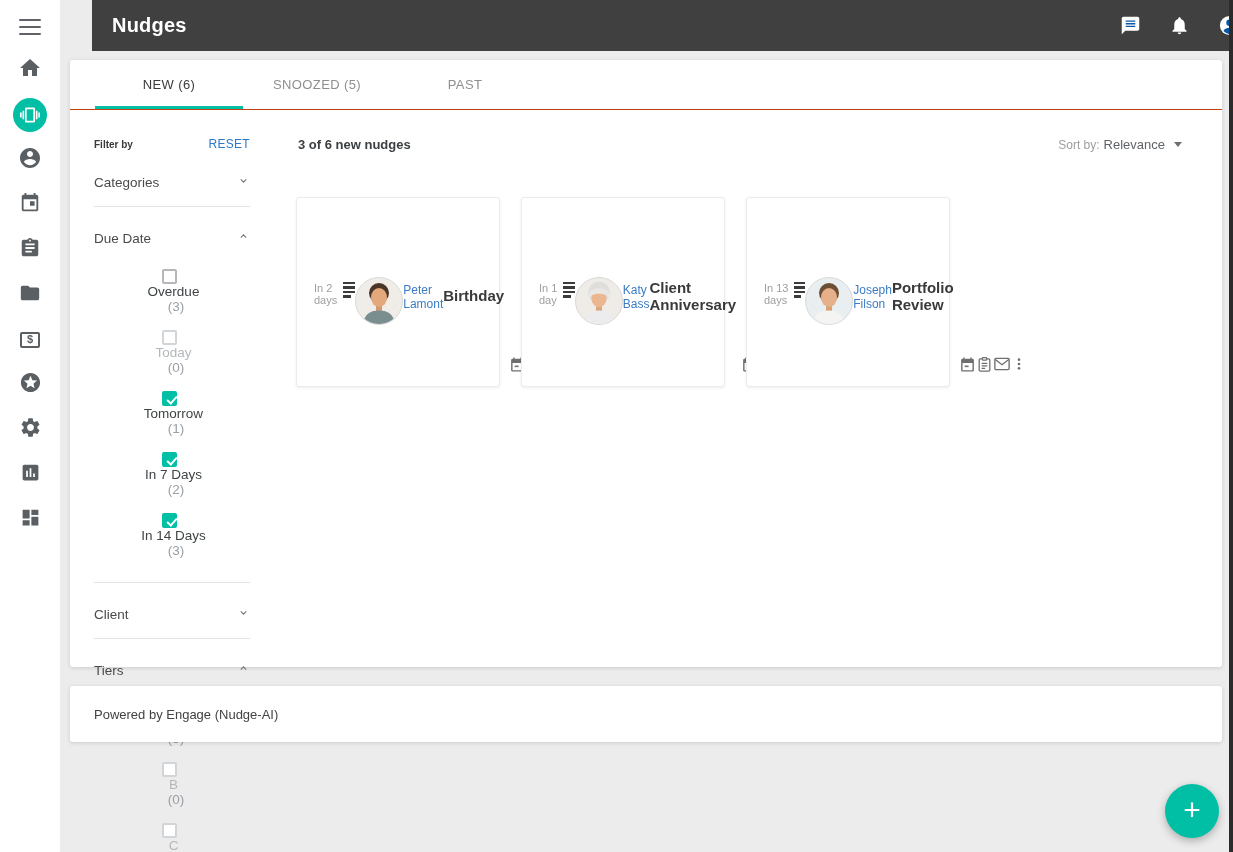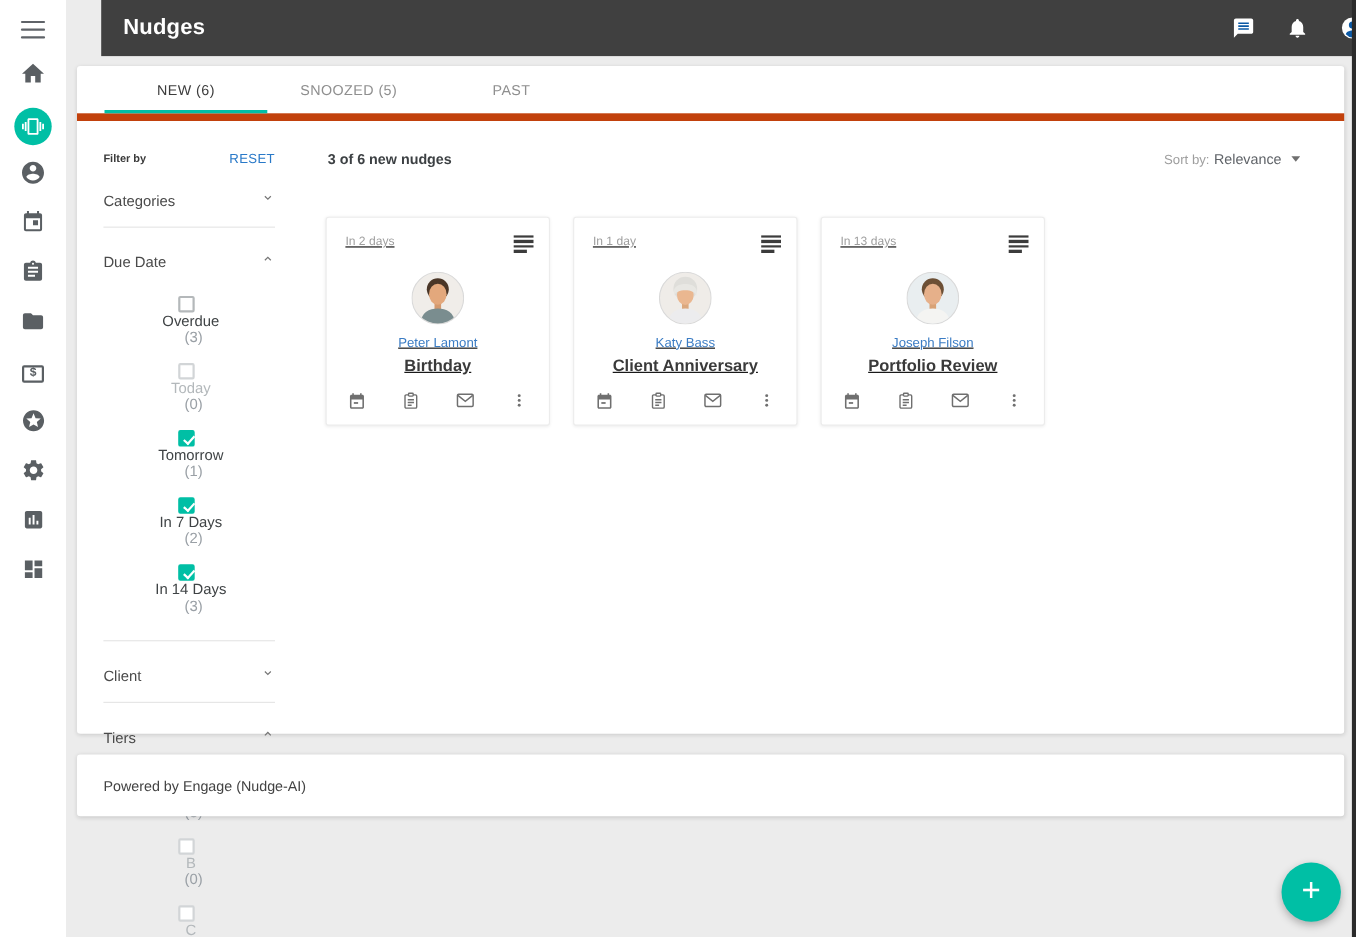--- a/index.html
+++ b/index.html
@@ -28,21 +28,21 @@
   .topbar-icons { margin-left:auto; display:flex; align-items:center; gap:28px; margin-right:4px; }
   .topbar-icons button { background:none; border:none; cursor:pointer; display:flex; }
 
   
   .panel { position:absolute; background:#fff; border-radius:3px; box-shadow:0 1px 4px rgba(0,0,0,.14); }
   .main-panel { left:70px; top:60px; width:1152px; height:607px; }
   .footer-panel { left:70px; top:686px; width:1152px; height:56px; display:flex; align-items:center; padding-left:24px;
                   font-size:13px; color:#424242; }
 
   
-  .tabs { display:flex; padding-left:25px; height:50px; border-bottom:7px solid #c2410c; }
+  .tabs { display:flex; padding-left:25px; height:50px; border-bottom:1px solid #c2410c; }
   .tab { width:148px; display:flex; align-items:center; justify-content:center; font-size:13px; font-weight:500;
          letter-spacing:.4px; color:#8f8f8f; position:relative; cursor:pointer; }
   .tab.active { color:#3c3c3c; }
   .tab.active::after { content:""; position:absolute; left:0; right:0; bottom:0; height:3px; background:#00bfa5; }
 
   .panel-body { display:flex; }
 
   
   .filters { width:226px; padding:27px 0 0 24px; flex:none; }
   .filters-inner { width:156px; }
@@ -69,21 +69,21 @@
   .content-head { display:flex; justify-content:space-between; align-items:center; }
   .summary { font-size:13px; font-weight:600; color:#3c4043; margin-left:2px; }
   .sort { display:flex; align-items:center; cursor:pointer; }
   .sort-label { font-size:12px; color:#9e9e9e; margin-right:4px; }
   .sort-value { font-size:13px; color:#5f6368; font-weight:500; }
   .sort-caret { width:0; height:0; border-left:4.5px solid transparent; border-right:4.5px solid transparent;
                 border-top:5px solid #6f6f6f; margin-left:9px; }
 
   .cards { display:flex; gap:21px; margin-top:45px; }
   .card { width:204px; height:190px; background:#fff; border:1px solid #ececec; border-radius:3px;
-          box-shadow:0 1px 3px rgba(0,0,0,.07); padding:13px 14px 12px; display:flex; flex-direction:column; align-items:center;text-decoration:underline; }
+          box-shadow:0 1px 3px rgba(0,0,0,.07); padding:13px 14px 12px; display:flex; flex-direction:row; align-items:center; }
   .card-top { width:100%; display:flex; justify-content:space-between; align-items:flex-start; }
   .due { font-size:11px; color:#9e9e9e; padding-top:3px; padding-left:3px; }
   .notes-icon { display:flex; flex-direction:column; gap:2px; width:18px; padding-top:3px; cursor:pointer; }
   .notes-icon i { display:block; height:2.4px; background:#3c3c3c; }
   .notes-icon i:last-child { width:65%; }
   .avatar { margin-top:17px; width:48px; height:48px; border-radius:50%; }
   .client-name { margin-top:9px; font-size:12px; color:#3b7cc4; text-decoration:none; cursor:pointer; }
   .card-title { margin-top:6px; font-size:15px; font-weight:700; color:#3a3a3a; }
   .card-actions { width:100%; margin-top:auto; display:flex; justify-content:space-between; align-items:center; padding:0 5px 1px; }
   .card-actions button { background:none; border:none; cursor:pointer; display:flex; padding:0; }

